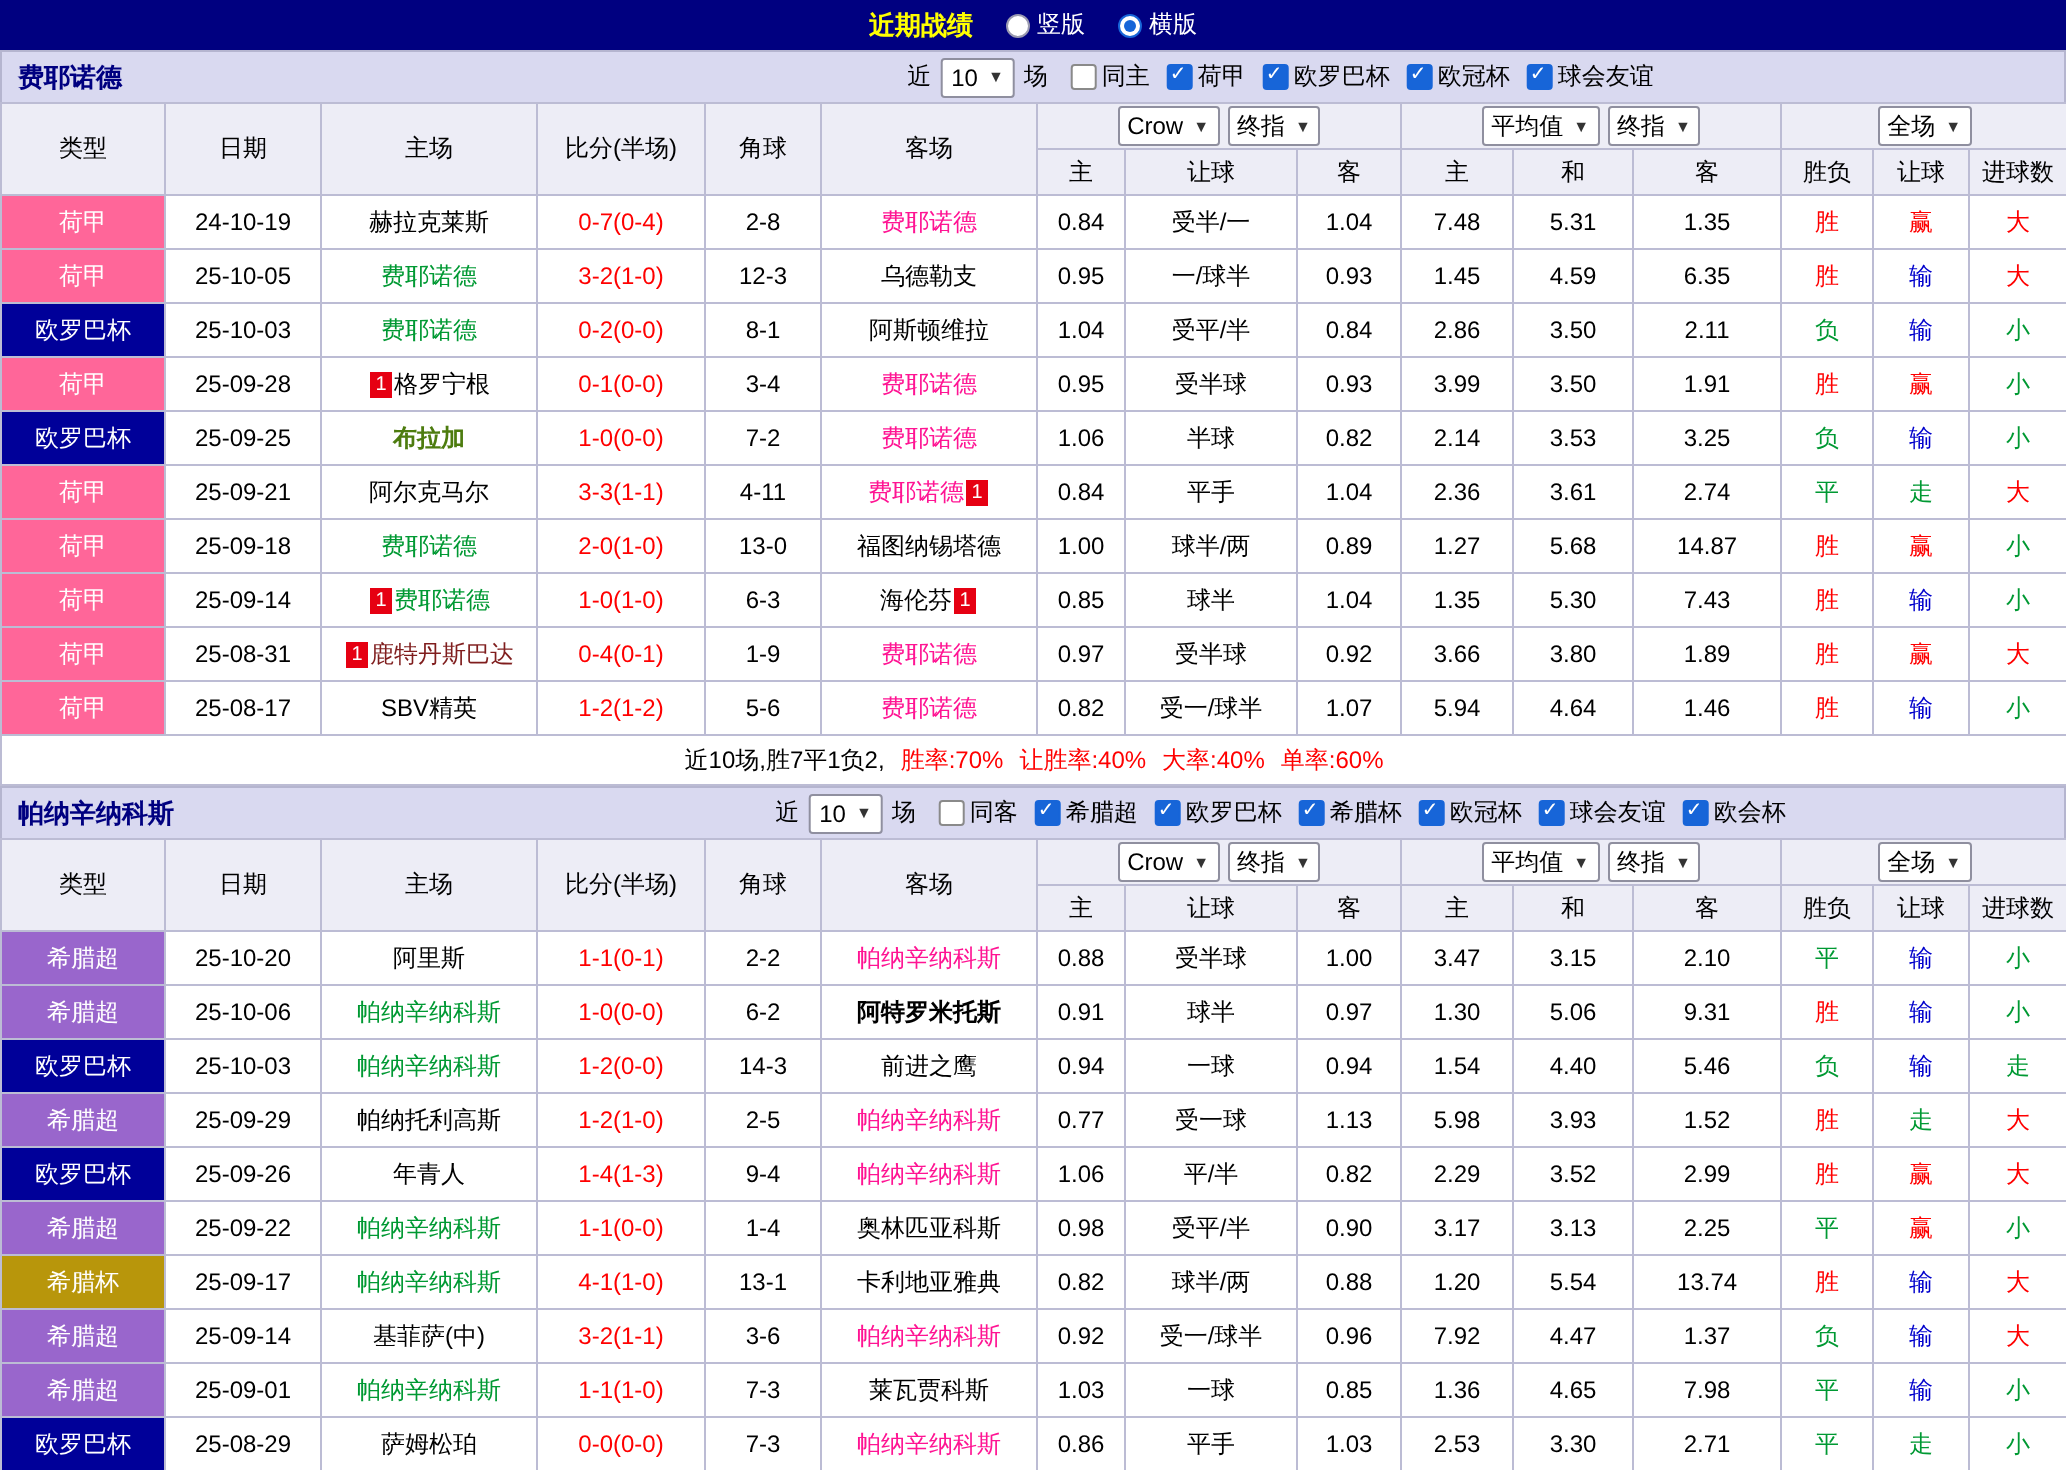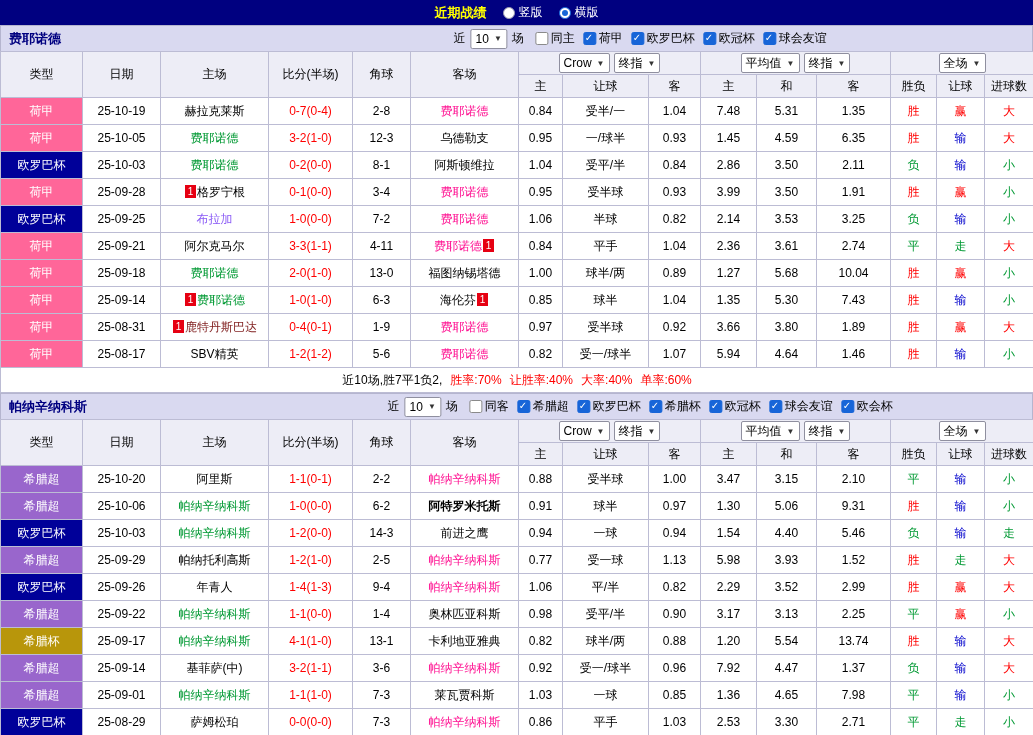--- a/index.html
+++ b/index.html
@@ -146,21 +146,21 @@
           <th>和</th>
           <th>客</th>
           <th>胜负</th>
           <th>让球</th>
           <th>进球数</th>
         </tr>
       </thead>
       <tbody>
           <tr>
             <td class="league" style="background: rgb(255, 102, 153);">荷甲</td>
-            <td>25-10-19</td>
+            <td>24-10-19</td>
             <td><span class="team-link" style="color: rgb(0, 0, 0);">赫拉克莱斯</span></td>
             <td class="score-red">0-7(0-4)</td>
             <td>2-8</td>
             <td><span class="team-link" style="color: rgb(255, 20, 147);">费耶诺德</span></td>
             <td>0.84</td>
             <td>受半/一</td>
             <td>1.04</td>
             <td>7.48</td>
             <td>5.31</td>
             <td>1.35</td>
@@ -215,21 +215,21 @@
             <td>3.99</td>
             <td>3.50</td>
             <td>1.91</td>
             <td style="color: rgb(255, 0, 0);">胜</td>
             <td style="color: rgb(255, 0, 0);">赢</td>
             <td style="color: rgb(0, 153, 51);">小</td>
           </tr>
           <tr>
             <td class="league" style="background: rgb(0, 0, 153);">欧罗巴杯</td>
             <td>25-09-25</td>
-            <td><span class="team-link" style="color: #8b5cf6;">布拉加</span></td>
+            <td><span class="team-link" style="color: #4d7c0f; font-weight: bold;">布拉加</span></td>
             <td class="score-red">1-0(0-0)</td>
             <td>7-2</td>
             <td><span class="team-link" style="color: rgb(255, 20, 147);">费耶诺德</span></td>
             <td>1.06</td>
             <td>半球</td>
             <td>0.82</td>
             <td>2.14</td>
             <td>3.53</td>
             <td>3.25</td>
             <td style="color: rgb(0, 153, 51);">负</td>
@@ -258,21 +258,21 @@
             <td>25-09-18</td>
             <td><span class="team-link" style="color: rgb(0, 153, 51);">费耶诺德</span></td>
             <td class="score-red">2-0(1-0)</td>
             <td>13-0</td>
             <td><span class="team-link" style="color: rgb(0, 0, 0);">福图纳锡塔德</span></td>
             <td>1.00</td>
             <td>球半/两</td>
             <td>0.89</td>
             <td>1.27</td>
             <td>5.68</td>
-            <td>10.04</td>
+            <td>14.87</td>
             <td style="color: rgb(255, 0, 0);">胜</td>
             <td style="color: rgb(255, 0, 0);">赢</td>
             <td style="color: rgb(0, 153, 51);">小</td>
           </tr>
           <tr>
             <td class="league" style="background: rgb(255, 102, 153);">荷甲</td>
             <td>25-09-14</td>
             <td><span class="card">1</span><span class="team-link" style="color: rgb(0, 153, 51);">费耶诺德</span></td>
             <td class="score-red">1-0(1-0)</td>
             <td>6-3</td>

